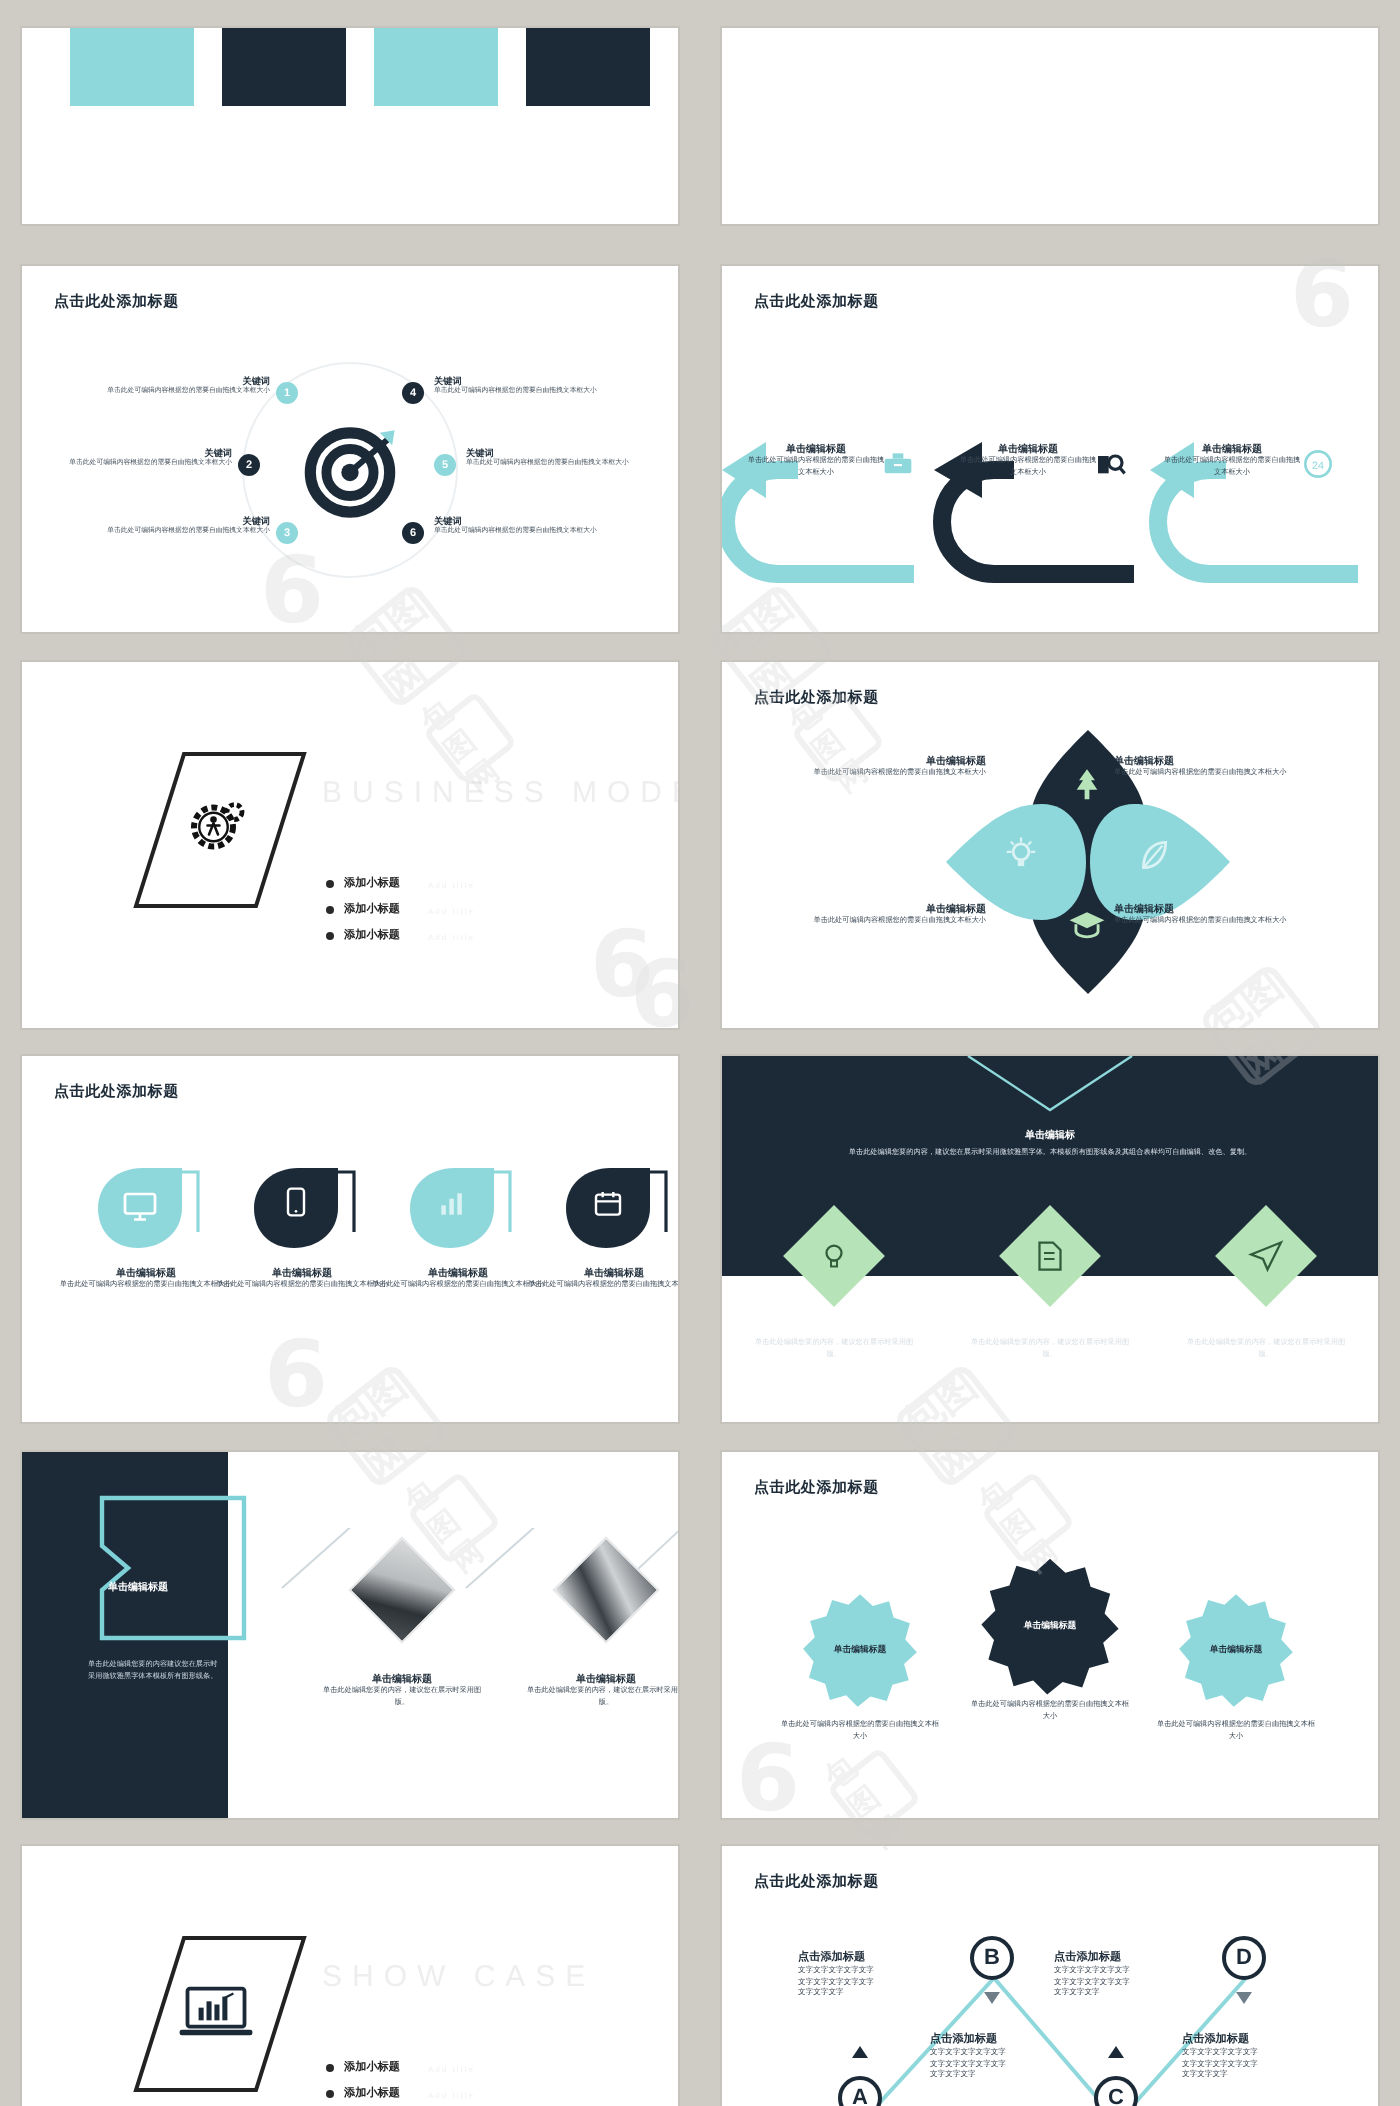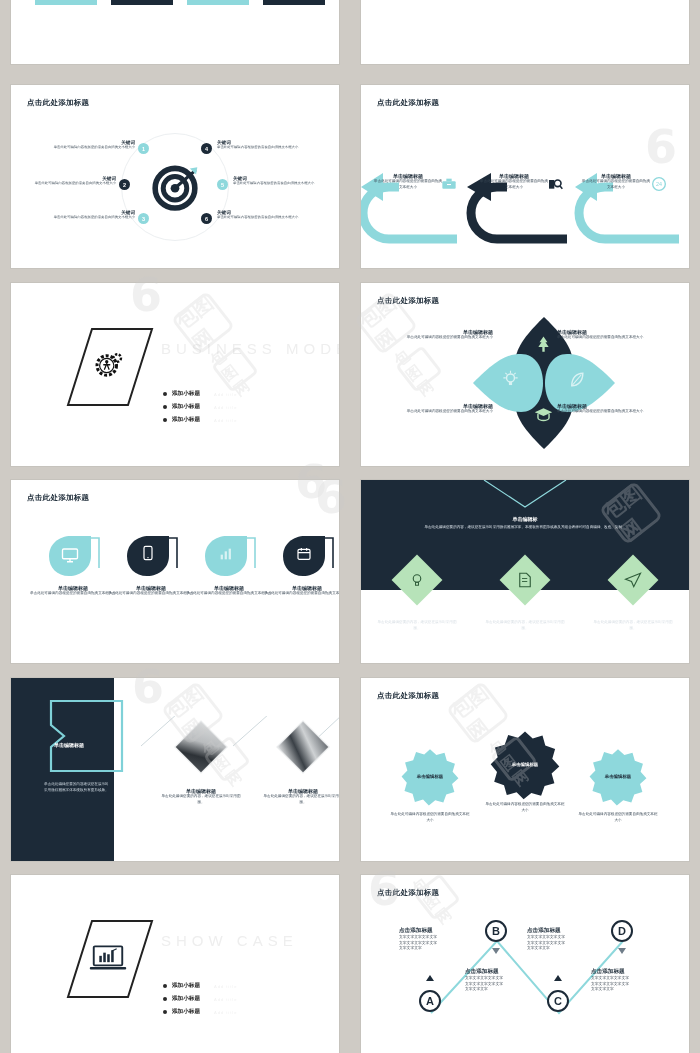--- a/index.html
+++ b/index.html
@@ -10,20 +10,21 @@
     overflow:hidden;
     position:relative;
   }
   .gallery { width:700px; height:1053px; position:relative; }
 
   .slide {
     position:absolute;
     background:#ffffff;
     overflow:hidden;
     box-shadow:0 0 0 1px rgba(0,0,0,0.04);
+    margin-top:48px;
   }
   .slide .inner { position:absolute; inset:0; }
 
   
   .ttl {
     position:absolute;
     font-size:7.5px;
     font-weight:bold;
     color:#1f2d3a;
     letter-spacing:.3px;

